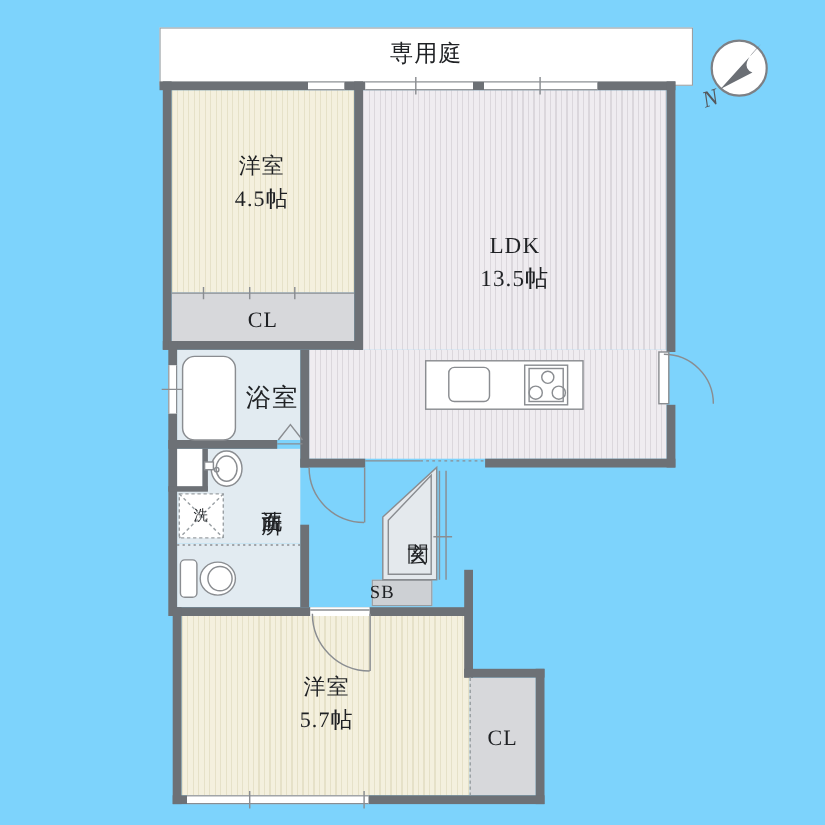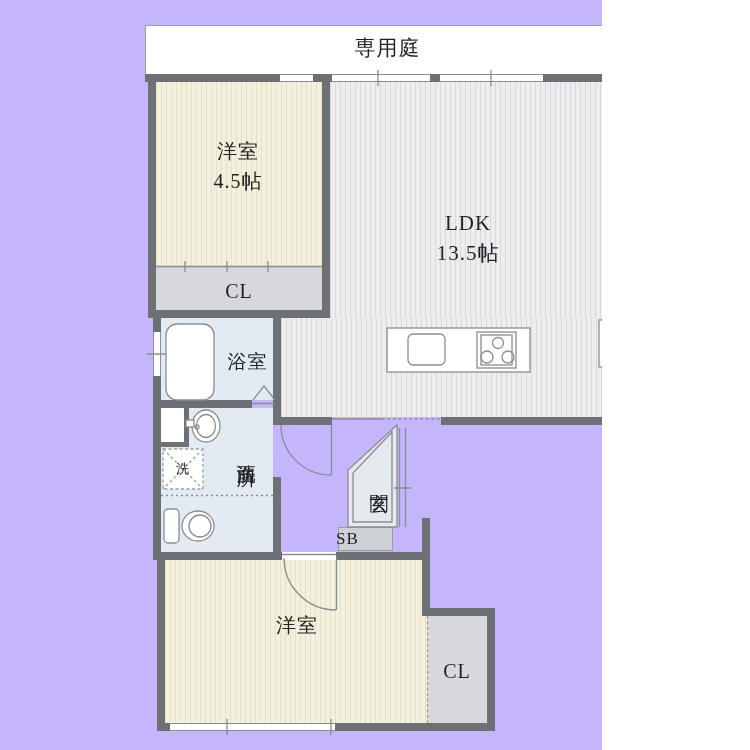--- a/index.html
+++ b/index.html
@@ -1,16 +1,16 @@
 <!DOCTYPE html>
 <html><head>
 <meta charset="utf-8">
 <style>
   html,body{margin:0;padding:0;background:#fff;}
-  .plan{position:relative;width:602px;height:750px;background:#c4b5fd;overflow:hidden;
+  .plan{position:relative;width:750px;height:750px;background:#7dd3fc;overflow:hidden;
         font-family:"Liberation Serif","DejaVu Serif",serif;color:#1f2124;}
   .w{position:absolute;background:#6d7176;}
   .f{position:absolute;}
   .tatami{background:repeating-linear-gradient(90deg,#e6e1c8 0px,#e6e1c8 1px,#f4f0de 1px,#f4f0de 5px);}
   .ldkf{background:repeating-linear-gradient(90deg,#dbd7dc 0px,#dbd7dc 1px,#efecf0 1px,#efecf0 5px);}
   .wet{background:#e2ebf1;}
   .closet{background:#d7d8db;}
   .winh{position:absolute;background:#fff;border-top:1.5px solid #8a8d91;border-bottom:1.5px solid #8a8d91;box-sizing:border-box;}
   .winv{position:absolute;background:#fff;border-left:1.5px solid #8a8d91;border-right:1.5px solid #8a8d91;box-sizing:border-box;}
   .lab{position:absolute;text-align:center;letter-spacing:1px;line-height:30px;}
@@ -131,23 +131,24 @@
 
   <div class="lab" style="left:165px;top:136px;width:146px;height:64px;font-size:20px;">
     <div>洋室</div>
     <div>4.5帖</div>
   </div>
   <div class="lab" style="left:398px;top:208px;width:140px;height:64px;font-size:21px;">
     <div>LDK</div>
     <div>13.5帖</div>
   </div>
   <div class="lab" style="left:156px;top:276px;width:166px;height:26px;font-size:20px;">CL</div>
-  <div class="lab" style="left:200px;top:347px;width:95px;height:24px;font-size:19px;">浴室</div>
+  <div class="lab" style="left:200px;top:347px;width:95px;height:24px;font-size:23px;">浴室</div>
   <div class="vlab" style="left:233px;top:406px;width:26px;height:92px;font-size:19px;">洗面所</div>
   <div class="lab" style="left:169px;top:460px;width:28px;height:18px;font-size:13px;line-height:18px;">洗</div>
   <div class="vlab" style="left:366px;top:446px;width:26px;height:68px;font-size:19px;">玄関</div>
   <div class="lab" style="left:320px;top:528px;width:55px;height:22px;font-size:17px;line-height:22px;">SB</div>
   <div class="lab" style="left:224px;top:610px;width:146px;height:64px;font-size:20px;">
     <div>洋室</div>
+    <div>5.7帖</div>
   </div>
   <div class="lab" style="left:427px;top:656px;width:60px;height:28px;font-size:20px;">CL</div>
 
 </div>
 
 </body></html>

